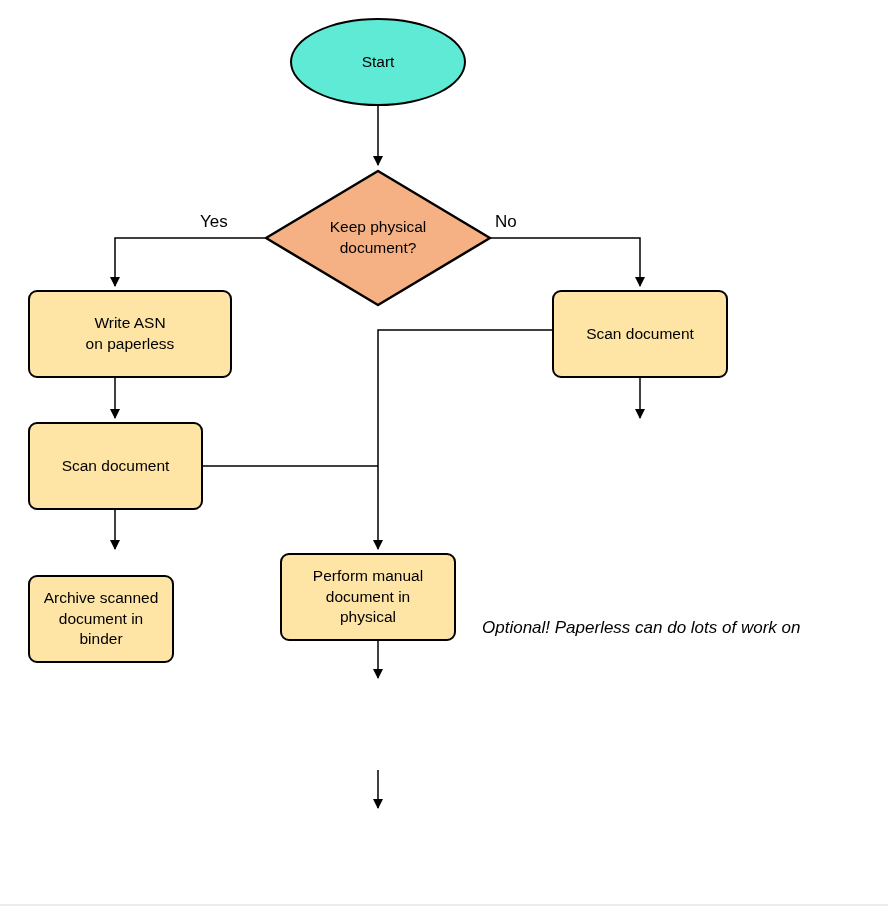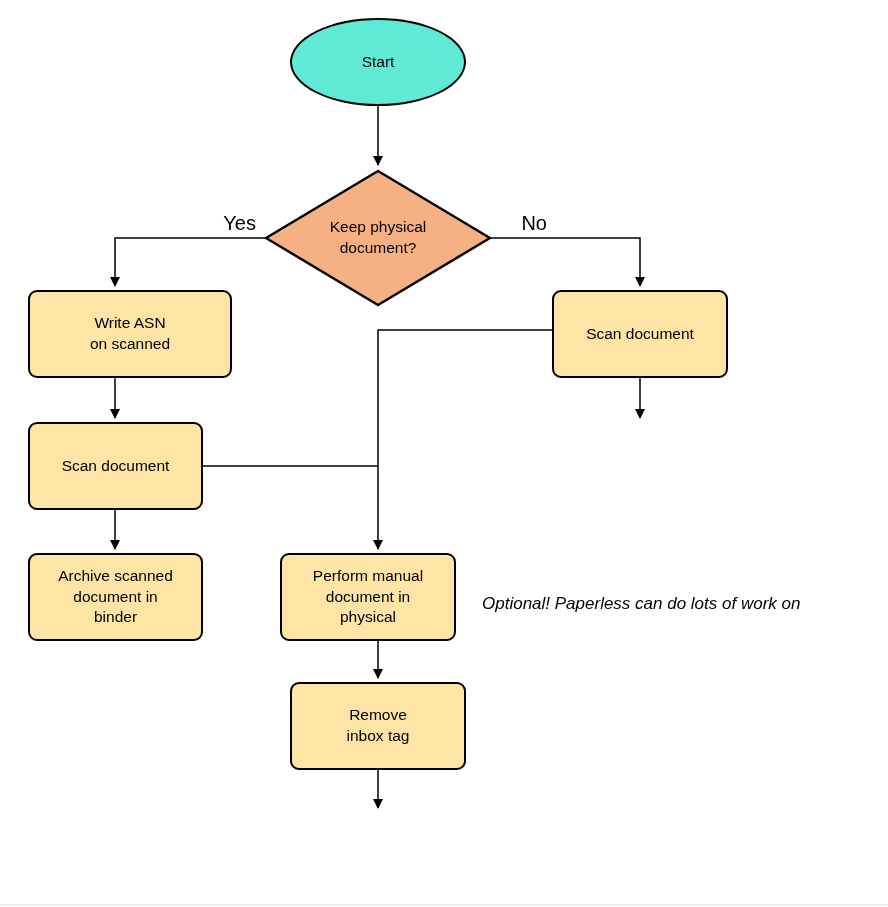--- a/index.html
+++ b/index.html
@@ -59,22 +59,22 @@
     z-index: 1;
   }
   .diamond-wrap polygon {
     fill: #F5B183;
     stroke: #000;
     stroke-width: 2.5;
     stroke-linejoin: round;
   }
   .edge-label {
     position: absolute;
-    font-size: 20px;
-    text-align: right;
+    font-size: 17px;
+    text-align: left;
   }
   .note {
     position: absolute;
     font-style: italic;
     font-size: 17px;
     line-height: 1.45;
     text-align: left;
     white-space: nowrap;
   }
   .page-bottom-border {
@@ -124,31 +124,31 @@
       <div>document?</div>
     </div>
   </div>
 
   <div class="edge-label" style="left:200px; top:212px; width:56px;">Yes</div>
   <div class="edge-label" style="left:495px; top:212px; width:52px;">No</div>
 
   <div class="node process" style="left:28px; top:290px; width:204px; height:88px;">
     <div class="label">
       <div>Write ASN</div>
-      <div>on scanned</div>
+      <div>on paperless</div>
     </div>
   </div>
 
   <div class="node process" style="left:28px; top:422px; width:175px; height:88px;">
     <div class="label">
       <div>Scan document</div>
     </div>
   </div>
 
-  <div class="node process" style="left:28px; top:553px; width:175px; height:88px;">
+  <div class="node process" style="left:28px; top:575px; width:146px; height:88px;">
     <div class="label">
       <div>Archive scanned</div>
       <div>document in</div>
       <div>binder</div>
     </div>
   </div>
 
   <div class="node process" style="left:552px; top:290px; width:176px; height:88px;">
     <div class="label">
       <div>Scan document</div>
@@ -157,27 +157,21 @@
 
 
   <div class="node process" style="left:280px; top:553px; width:176px; height:88px;">
     <div class="label">
       <div>Perform manual</div>
       <div>document in</div>
       <div>physical</div>
     </div>
   </div>
 
-  <div class="note" style="left:482px; top:592px;">
+  <div class="note" style="left:482px; top:616px;">
     <div>Optional! Paperless can do lots of work on</div>
   </div>
 
-  <div class="node process" style="left:290px; top:682px; width:176px; height:88px;">
-    <div class="label">
-      <div>Remove</div>
-      <div>inbox tag</div>
-    </div>
-  </div>
 
 
   <div class="page-bottom-border"></div>
 
 </div>
 
 </body></html>

